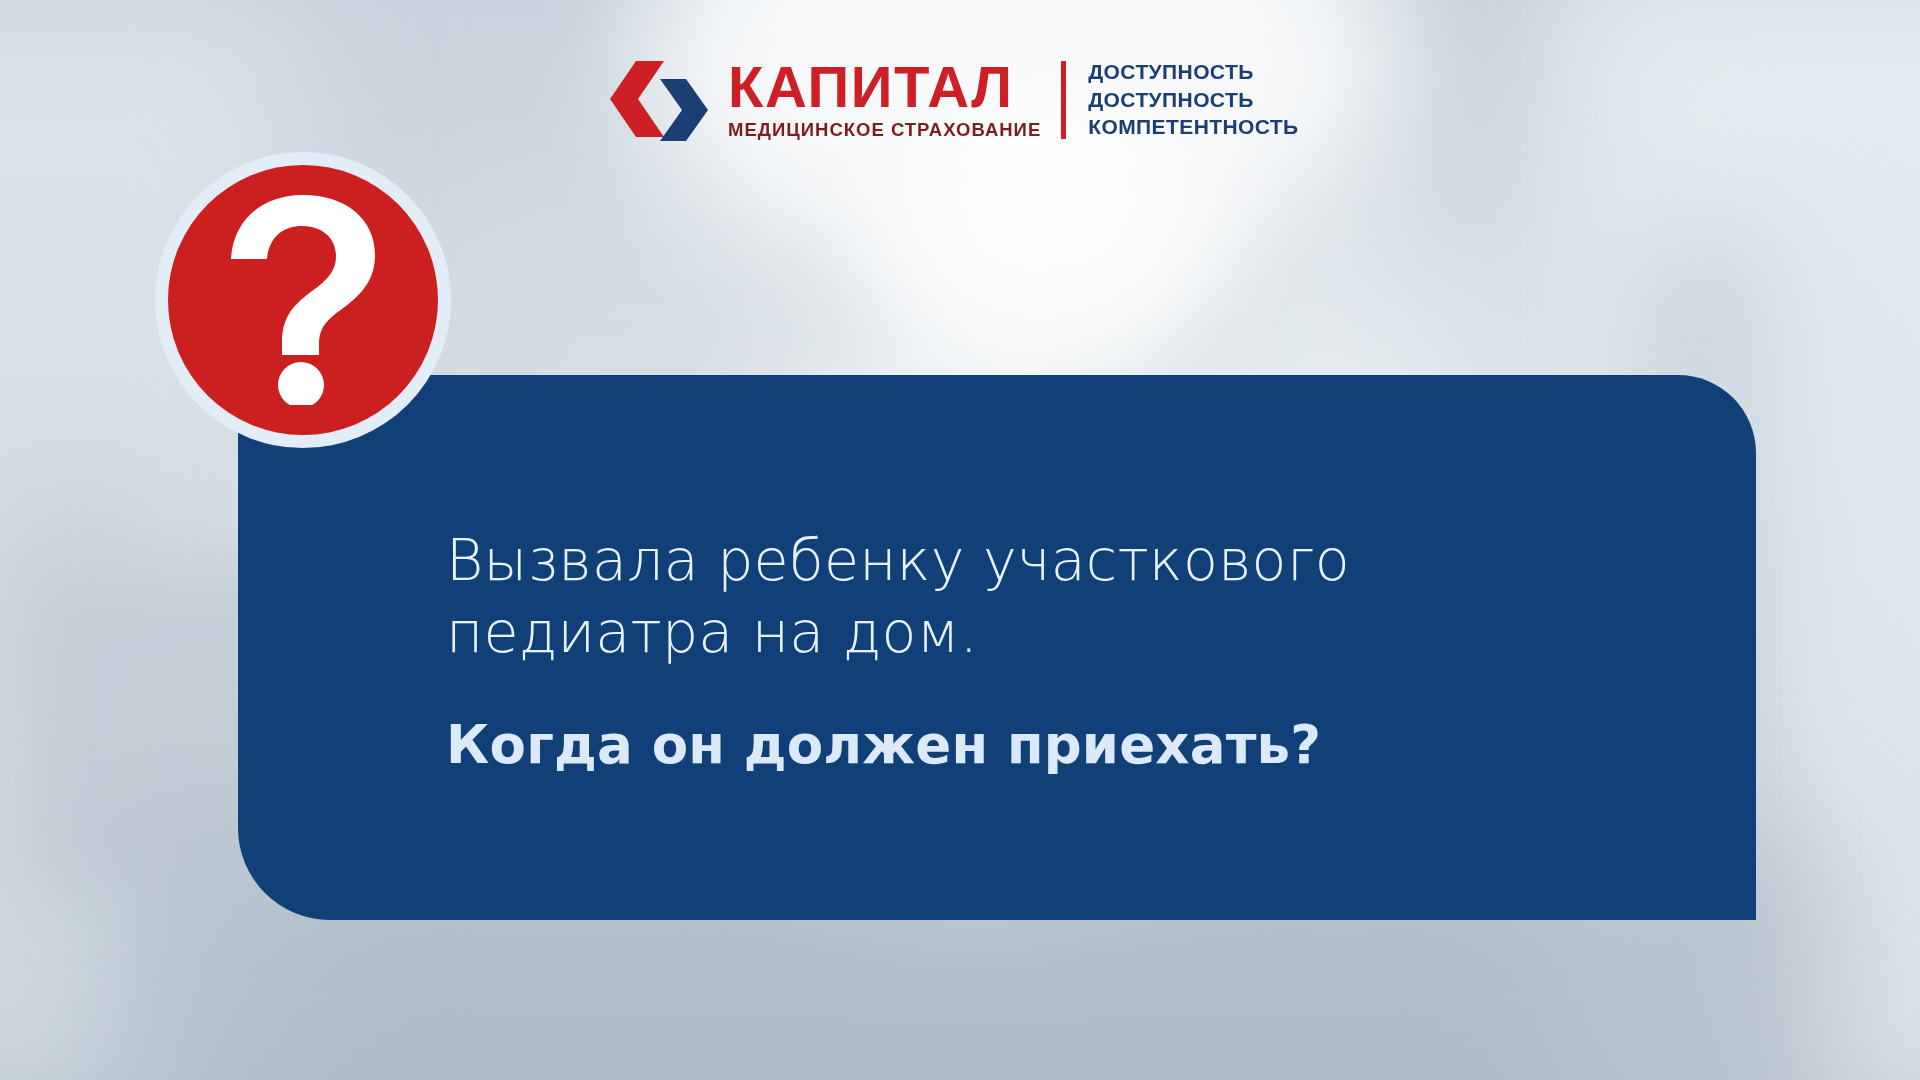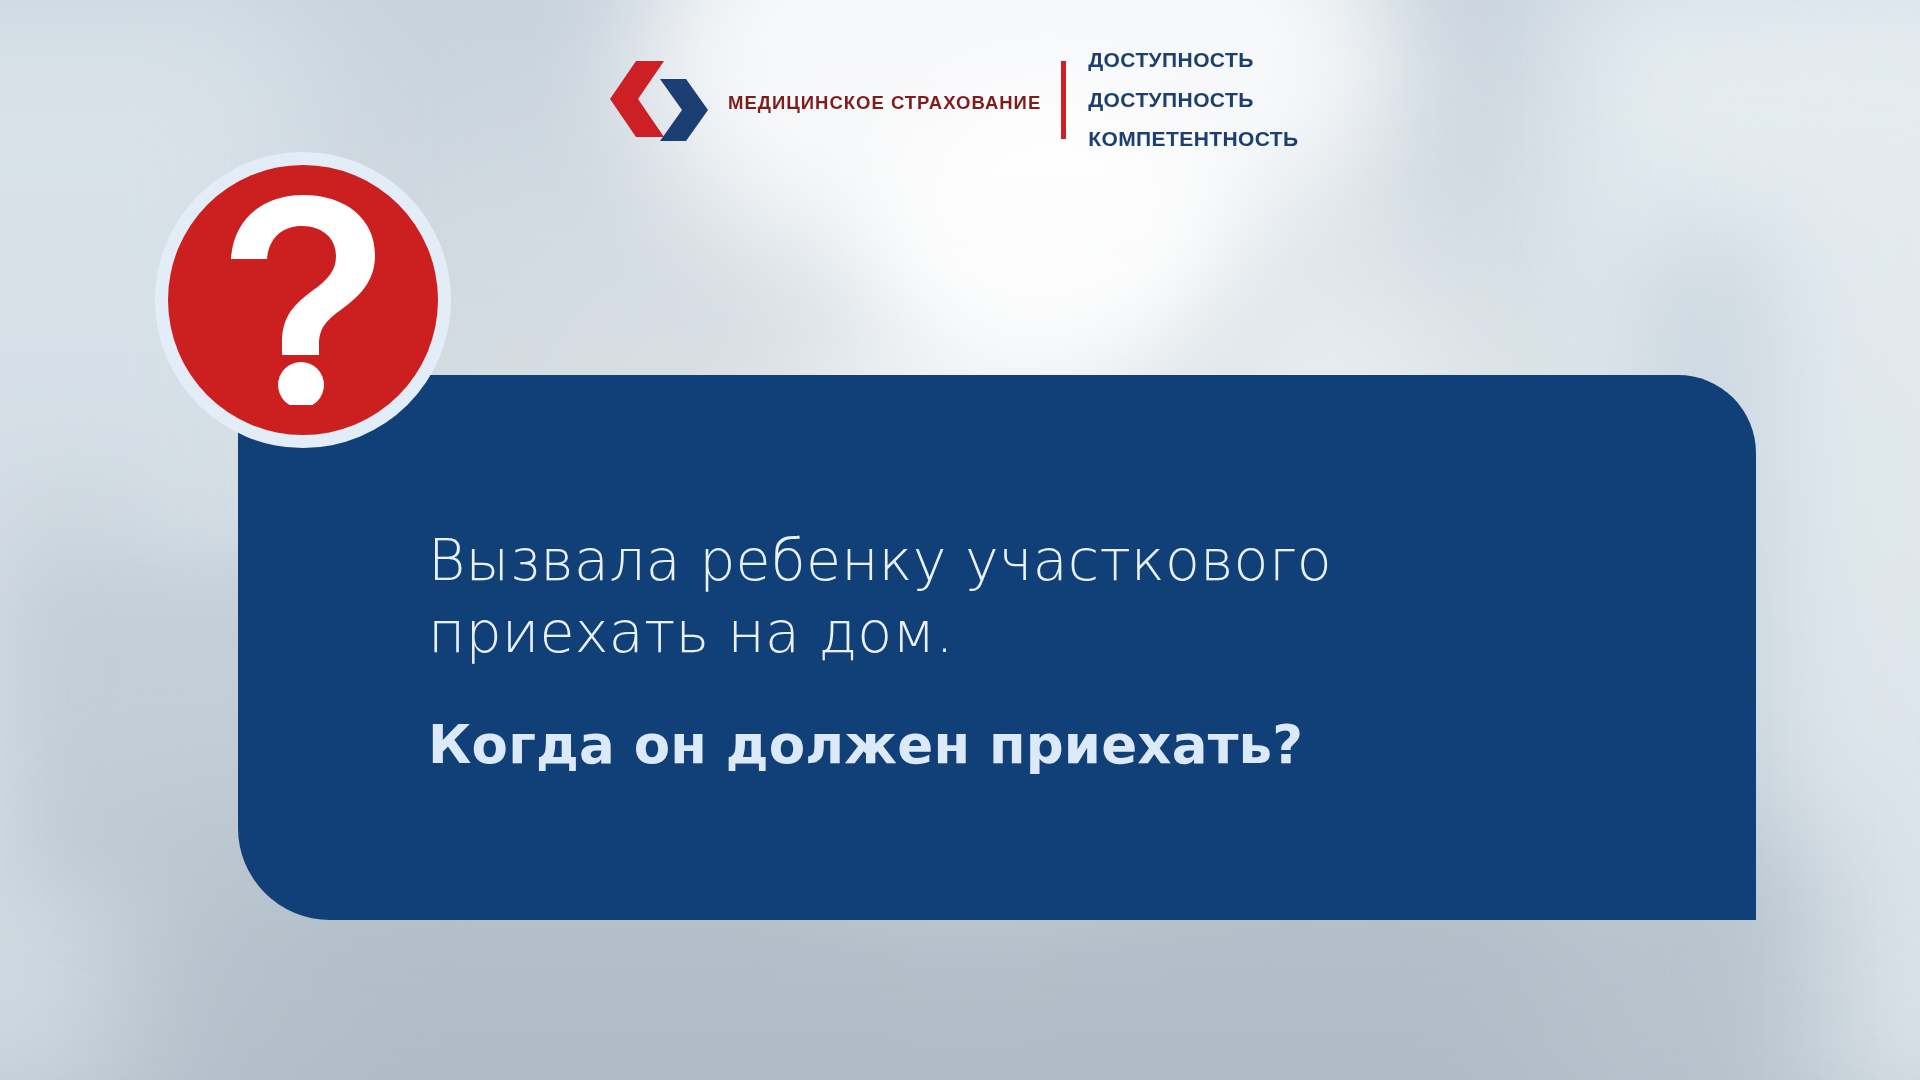--- a/index.html
+++ b/index.html
@@ -141,21 +141,21 @@
     width: 5px;
     height: 78px;
     background: #cc2026;
     margin: 0 22px 0 20px;
     flex: 0 0 auto;
   }
   .logo-tagline {
     display: flex;
     flex-direction: column;
     justify-content: center;
-    gap: 15px;
+    gap: 3px;
   }
   .logo-tagline div {
     font-family: "Liberation Sans", sans-serif;
     font-weight: bold;
     font-size: 21px;
     letter-spacing: 0.4px;
     color: #1b3f72;
     line-height: 1.18;
     white-space: nowrap;
   }
@@ -165,21 +165,21 @@
     position: absolute;
     left: 238px;
     top: 375px;
     width: 1518px;
     height: 545px;
     background: #114079;
     border-radius: 0 78px 0 92px;
   }
   .panel-text {
     position: absolute;
-    left: 190px;
+    left: 208px;
     top: 0;
     right: 40px;
     height: 100%;
     display: flex;
     flex-direction: column;
     justify-content: center;
     padding-top: 6px;
     box-sizing: border-box;
   }
   .panel-line {
@@ -255,36 +255,37 @@
   <div class="logo">
 
     <span class="logo-mark">
       <svg viewBox="0 0 106 86" width="106" height="86" aria-hidden="true">
         <path d="M56 4 L28 4 L2 42 L28 80 L56 80 L30 42 Z" fill="#cc2026"></path>
         <path d="M78 22 L52 22 L74 53 L52 84 L78 84 L100 53 Z" fill="#1b3f72"></path>
       </svg>
     </span>
 
     <span class="logo-word">
+      <span class="logo-title">КАПИТАЛ</span>
       <span class="logo-sub">МЕДИЦИНСКОЕ СТРАХОВАНИЕ</span>
     </span>
 
     <span class="logo-divider"></span>
 
     <span class="logo-tagline">
       <div>ДОСТУПНОСТЬ</div>
       <div>ДОСТУПНОСТЬ</div>
       <div>КОМПЕТЕНТНОСТЬ</div>
     </span>
   </div>
 
   <div class="panel">
     <div class="panel-text">
       <div class="panel-line">Вызвала ребенку участкового</div>
-      <div class="panel-line">приехать на дом.</div>
+      <div class="panel-line">педиатра на дом.</div>
       <div class="panel-question">Когда он должен приехать?</div>
     </div>
   </div>
 
   <div class="qmark-ring"></div>
   <div class="qmark-circle"></div>
   <div class="qmark-glyph">
     <svg viewBox="0 0 160 210" width="160" height="210" aria-hidden="true">
       <path d="M80 0
                C 38 0, 10 26, 8 64

